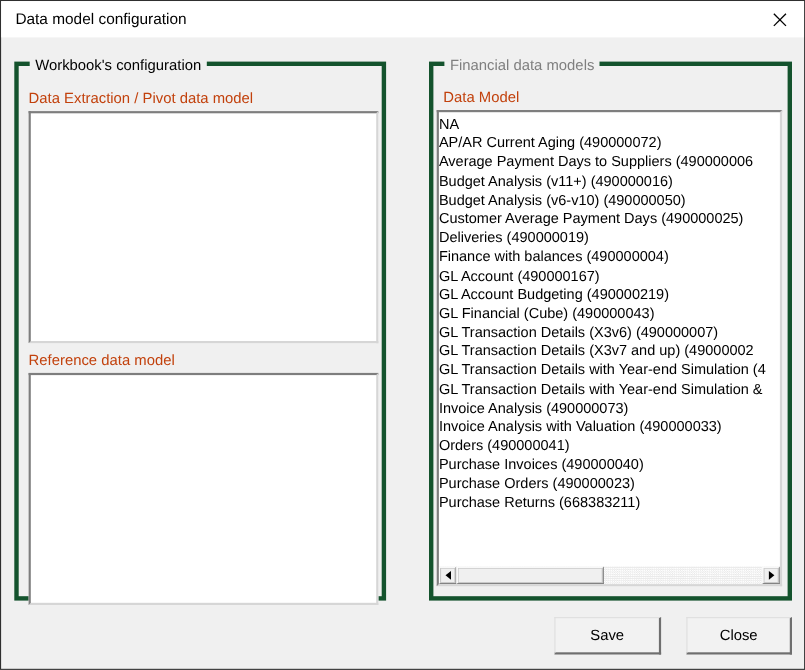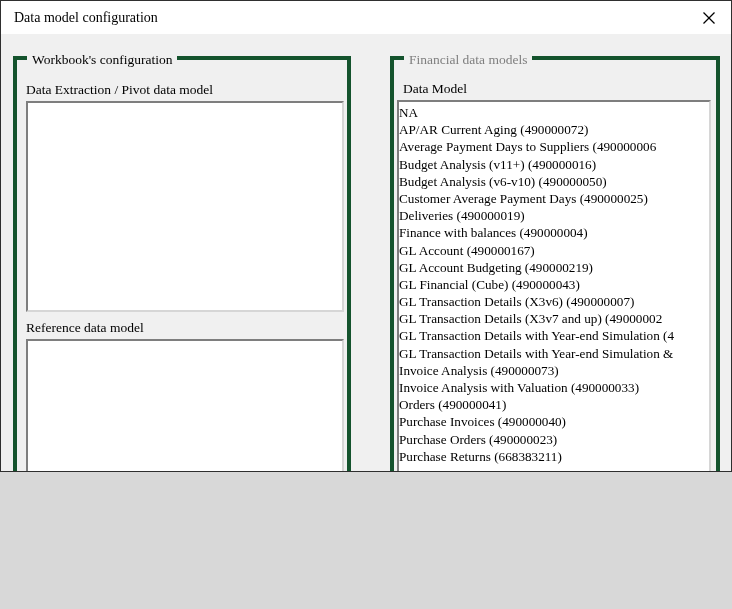--- a/index.html
+++ b/index.html
@@ -5,24 +5,24 @@
   :root{
     --dialog-bg:#f0f0f0;
     --titlebar-bg:#ffffff;
     --text:#000000;
     --disabled-legend:#7f7f7f;
   }
   html,body{margin:0;padding:0;background:#d8d8d8;}
   *{box-sizing:border-box;}
   .window{
     position:relative;
-    width:732px;height:472px;
+    width:732px;height:609px;
     background:var(--dialog-bg,#f0f0f0);
     border:1px solid #2f2f2f;
-    font-family:Liberation Serif, serif;
+    font-family:Liberation Sans, sans-serif;
     color:var(--text,#000);
     overflow:hidden;
   }
   .titlebar{
     position:absolute;left:0;top:0;width:730px;height:33px;
     background:var(--titlebar-bg,#fff);
   }
   .title-text{
     position:absolute;left:13px;top:0;line-height:33px;
     font-size:14px;color:#000;white-space:nowrap;
@@ -37,21 +37,21 @@
   }
   .gb-left{left:12px;top:55px;width:338px;height:490px;}
   .gb-right{left:389px;top:55px;width:330px;height:490px;}
   .legend{
     position:absolute;top:-9px;left:10px;
     background:var(--dialog-bg,#f0f0f0);
     padding:0 5px;font-size:13.5px;line-height:17px;white-space:nowrap;
   }
   .legend.disabled{color:var(--disabled-legend,#7f7f7f);}
   .field-label{
-    position:absolute;font-size:13.5px;line-height:16px;white-space:nowrap;color:#000000;
+    position:absolute;font-size:13.5px;line-height:16px;white-space:nowrap;color:#c2410c;
   }
   .listbox{
     position:absolute;background:#ffffff;
     border:2px solid;
     border-color:#7e7e7e #d6d6d6 #d6d6d6 #7e7e7e;
   }
   .lb-extraction{left:9px;top:41px;width:318px;height:211px;}
   .lb-reference{left:9px;top:279px;width:318px;height:211px;}
   .lb-models{left:3px;top:40px;width:314px;height:433px;overflow:hidden;}
   .items{

